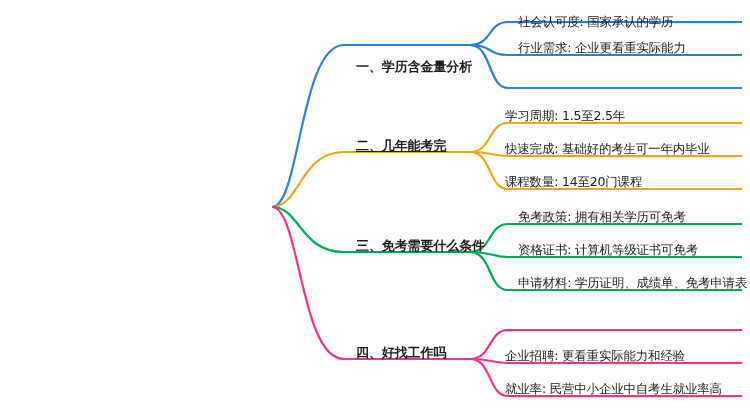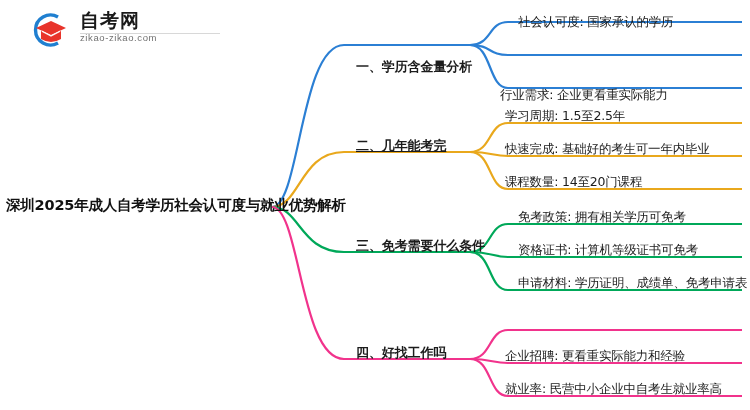--- a/index.html
+++ b/index.html
@@ -40,35 +40,20 @@
   .leaf{
     font-size:12.5px;color:#1c1c1c;
     letter-spacing:-.2px;
   }
 </style>
 </head>
 <body>
 
 <div id="stage">
 
-  <div class="logo">
-    <div class="logo-mark">
-      <svg width="44" height="40" viewBox="0 0 44 40">
-        <path d="M30 7 A15 15 0 1 0 30 33" fill="none" stroke="#1F7FD0" stroke-width="3.4"></path>
-        <path d="M8 18 L23 11 L38 18 L23 25 Z" fill="#E8342B"></path>
-        <path d="M13 21 L13 29 Q23 35 33 29 L33 21 L23 26 Z" fill="#E8342B"></path>
-        <path d="M14 20.5 L23 25.2 L32 20.5 L32 22 L23 26.8 L14 22 Z" fill="#ffffff" opacity=".85"></path>
-      </svg>
-    </div>
-    <div class="logo-rule"></div>
-    <div class="logo-text">
-      <div class="logo-cn">自考网</div>
-      <div class="logo-en">zikao-zikao.com</div>
-    </div>
-  </div>
 
   <svg class="links">
 
     <g fill="none" stroke-width="2.2">
 
       <path d="M272 207 C300 207 300 45 344 45" stroke="#2B7FD4"></path>
 
       <path d="M272 207 C300 207 300 152 344 152" stroke="#E9A81C"></path>
 
       <path d="M272 207 C300 207 300 252 344 252" stroke="#00A859"></path>
@@ -110,29 +95,28 @@
       <path d="M344 359 L470 359"></path>
       <path d="M470 359 C492 359 488 330 508 330"></path>
       <path d="M470 359 C492 359 492 363 508 363"></path>
       <path d="M470 359 C492 359 488 396 508 396"></path>
       <path d="M508 330 L742 330"></path>
       <path d="M508 363 L742 363"></path>
       <path d="M508 396 L742 396"></path>
     </g>
   </svg>
 
-  <div class="node root">深圳2025年成人自考学历社会认可度与就业优势解析</div>
 
   <div class="node branch" style="left:356px;top:30px;margin-top:28px;">一、学历含金量分析</div>
   <div class="node branch" style="left:356px;top:137px;text-decoration:underline;">二、几年能考完</div>
   <div class="node branch" style="left:356px;top:237px;">三、免考需要什么条件</div>
   <div class="node branch" style="left:356px;top:344px;">四、好找工作吗</div>
 
   <div class="node leaf" style="left:518px;top:14px;">社会认可度: 国家承认的学历</div>
-  <div class="node leaf" style="left:500px;top:40px;margin-top:47px;">行业需求: 企业更看重实际能力</div>
+  <div class="node leaf" style="left:518px;top:40px;">行业需求: 企业更看重实际能力</div>
 
   <div class="node leaf" style="left:505px;top:108px;">学习周期: 1.5至2.5年</div>
   <div class="node leaf" style="left:505px;top:141px;">快速完成: 基础好的考生可一年内毕业</div>
   <div class="node leaf" style="left:505px;top:174px;">课程数量: 14至20门课程</div>
 
   <div class="node leaf" style="left:518px;top:209px;">免考政策: 拥有相关学历可免考</div>
   <div class="node leaf" style="left:518px;top:242px;">资格证书: 计算机等级证书可免考</div>
   <div class="node leaf" style="left:518px;top:275px;">申请材料: 学历证明、成绩单、免考申请表</div>
 
   <div class="node leaf" style="left:505px;top:348px;">企业招聘: 更看重实际能力和经验</div>

